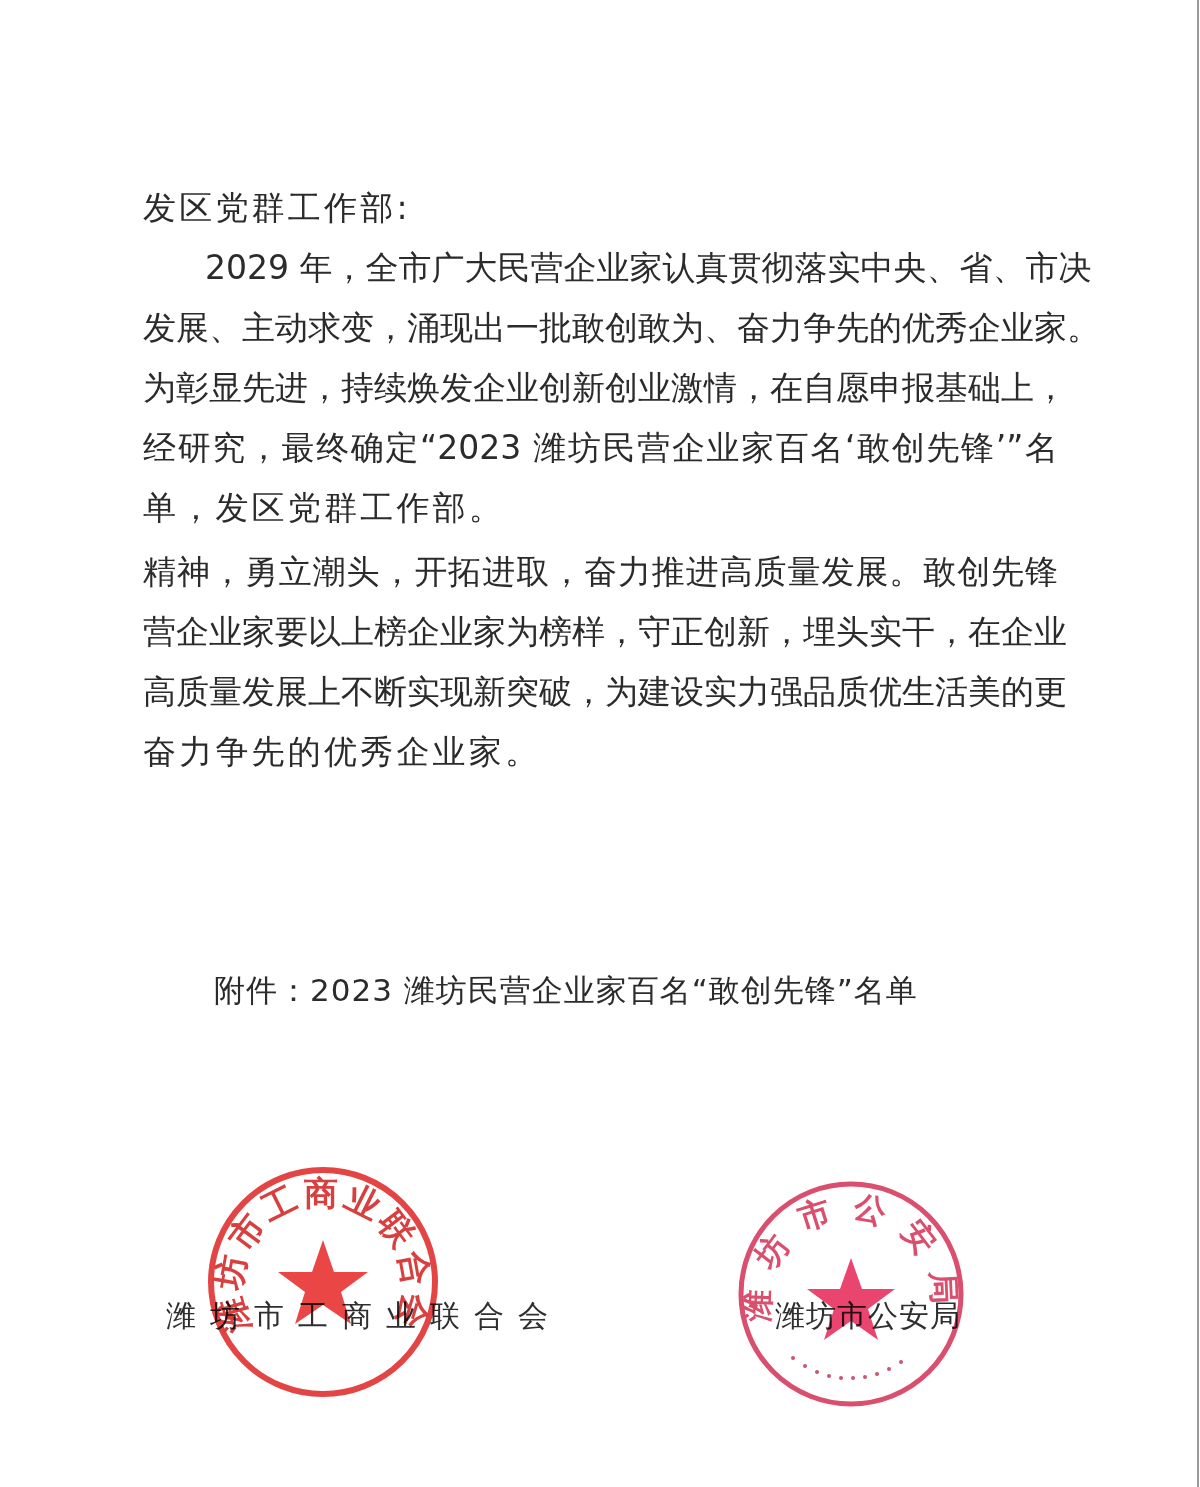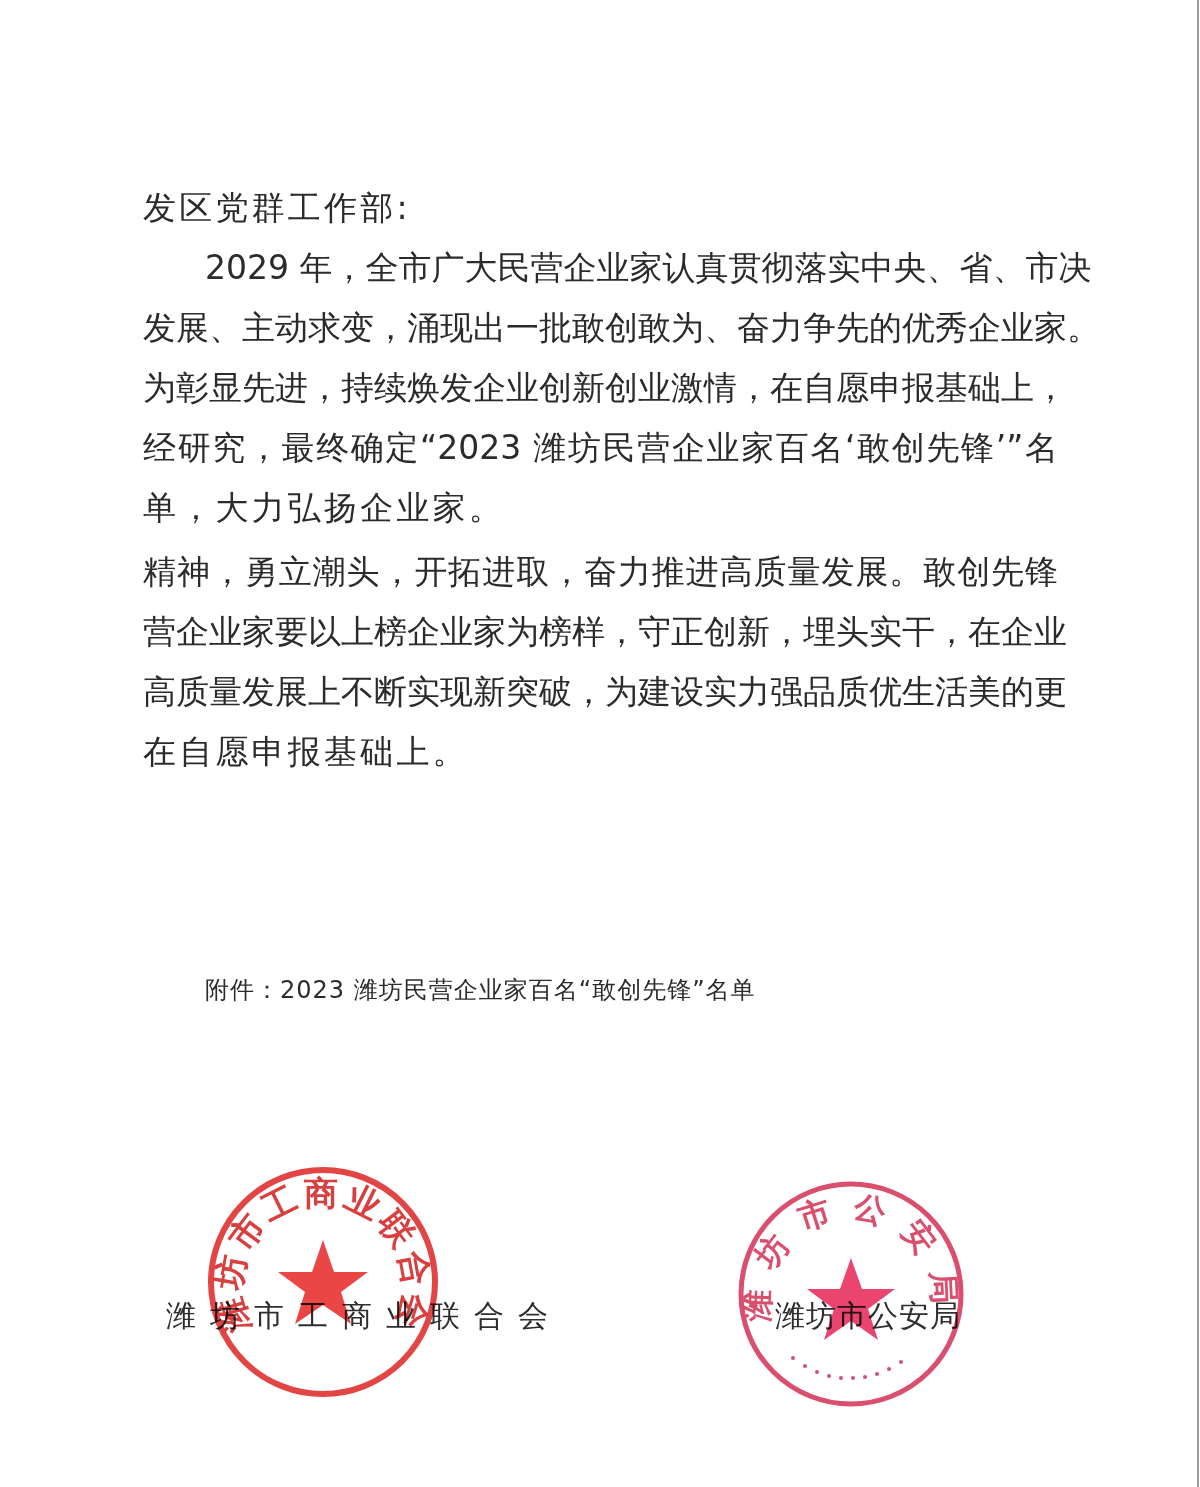--- a/index.html
+++ b/index.html
@@ -38,23 +38,23 @@
     }
     .line.justify {
       text-align: justify;
       text-align-last: justify;
       letter-spacing: 0;
     }
     .indent { padding-left: 62px; }
     .para-gap { height: 4px; }
     .attachment {
       position: absolute;
-      left: 205px;
+      left: 214px;
       top: 960px;
-      font-size: 24px;
+      font-size: 31px;
       line-height: 60px;
       white-space: nowrap;
       letter-spacing: 1px;
     }
     .signer {
       position: absolute;
       font-size: 30px;
       line-height: 40px;
       white-space: nowrap;
       color: #2f2f2f;
@@ -85,30 +85,30 @@
 <div class="page-edge"></div>
 
 <div class="doc">
   <div class="line">发区党群工作部:</div>
 
   <div>
     <div class="line justify indent">2029 年，全市广大民营企业家认真贯彻落实中央、省、市决</div>
     <div class="line justify">发展、主动求变，涌现出一批敢创敢为、奋力争先的优秀企业家。</div>
     <div class="line justify">为彰显先进，持续焕发企业创新创业激情，在自愿申报基础上，</div>
     <div class="line justify">经研究，最终确定“2023 潍坊民营企业家百名‘敢创先锋’”名</div>
-    <div class="line">单，大力弘扬企业家。</div>
+    <div class="line">单，发区党群工作部。</div>
   </div>
 
   <div class="para-gap"></div>
 
   <div>
     <div class="line justify">精神，勇立潮头，开拓进取，奋力推进高质量发展。敢创先锋</div>
     <div class="line justify">营企业家要以上榜企业家为榜样，守正创新，埋头实干，在企业</div>
     <div class="line justify">高质量发展上不断实现新突破，为建设实力强品质优生活美的更</div>
-    <div class="line">在自愿申报基础上。</div>
+    <div class="line">奋力争先的优秀企业家。</div>
   </div>
 </div>
 
 <div class="attachment">附件：2023 潍坊民营企业家百名“敢创先锋”名单</div>
 
 <div class="signer left">潍坊市工商业联合会</div>
 <div class="seal left">
   <svg width="240" height="240" viewBox="0 0 240 240">
     <defs>
       <path id="arcL" d="M 42 150 A 82 82 0 1 1 198 150" fill="none"></path>

